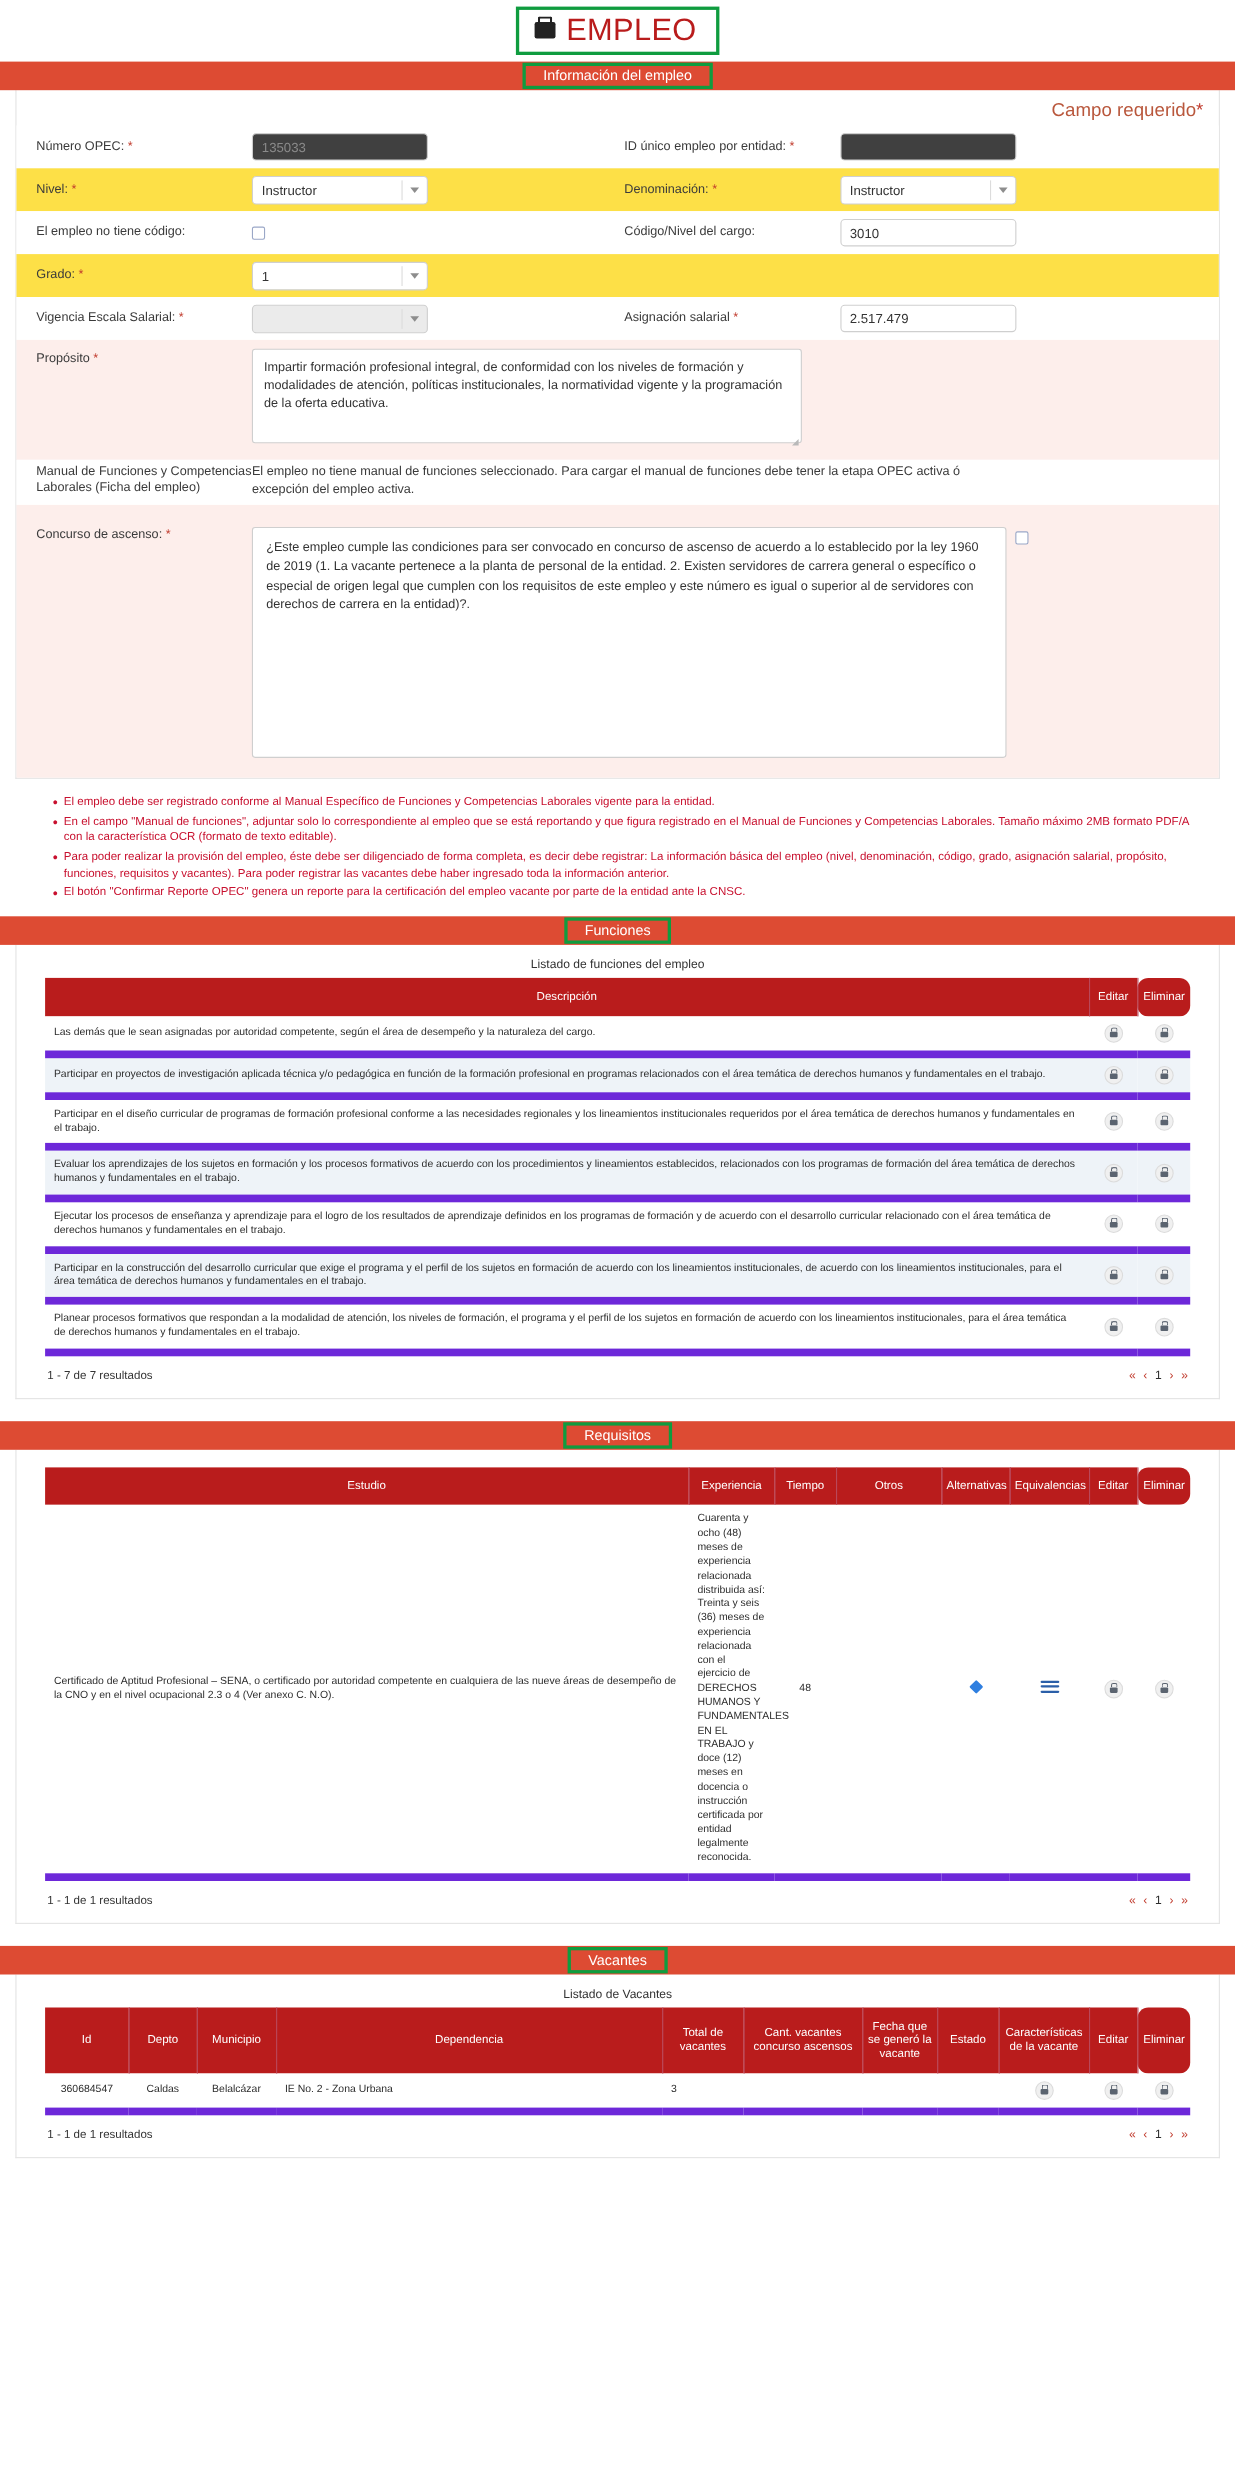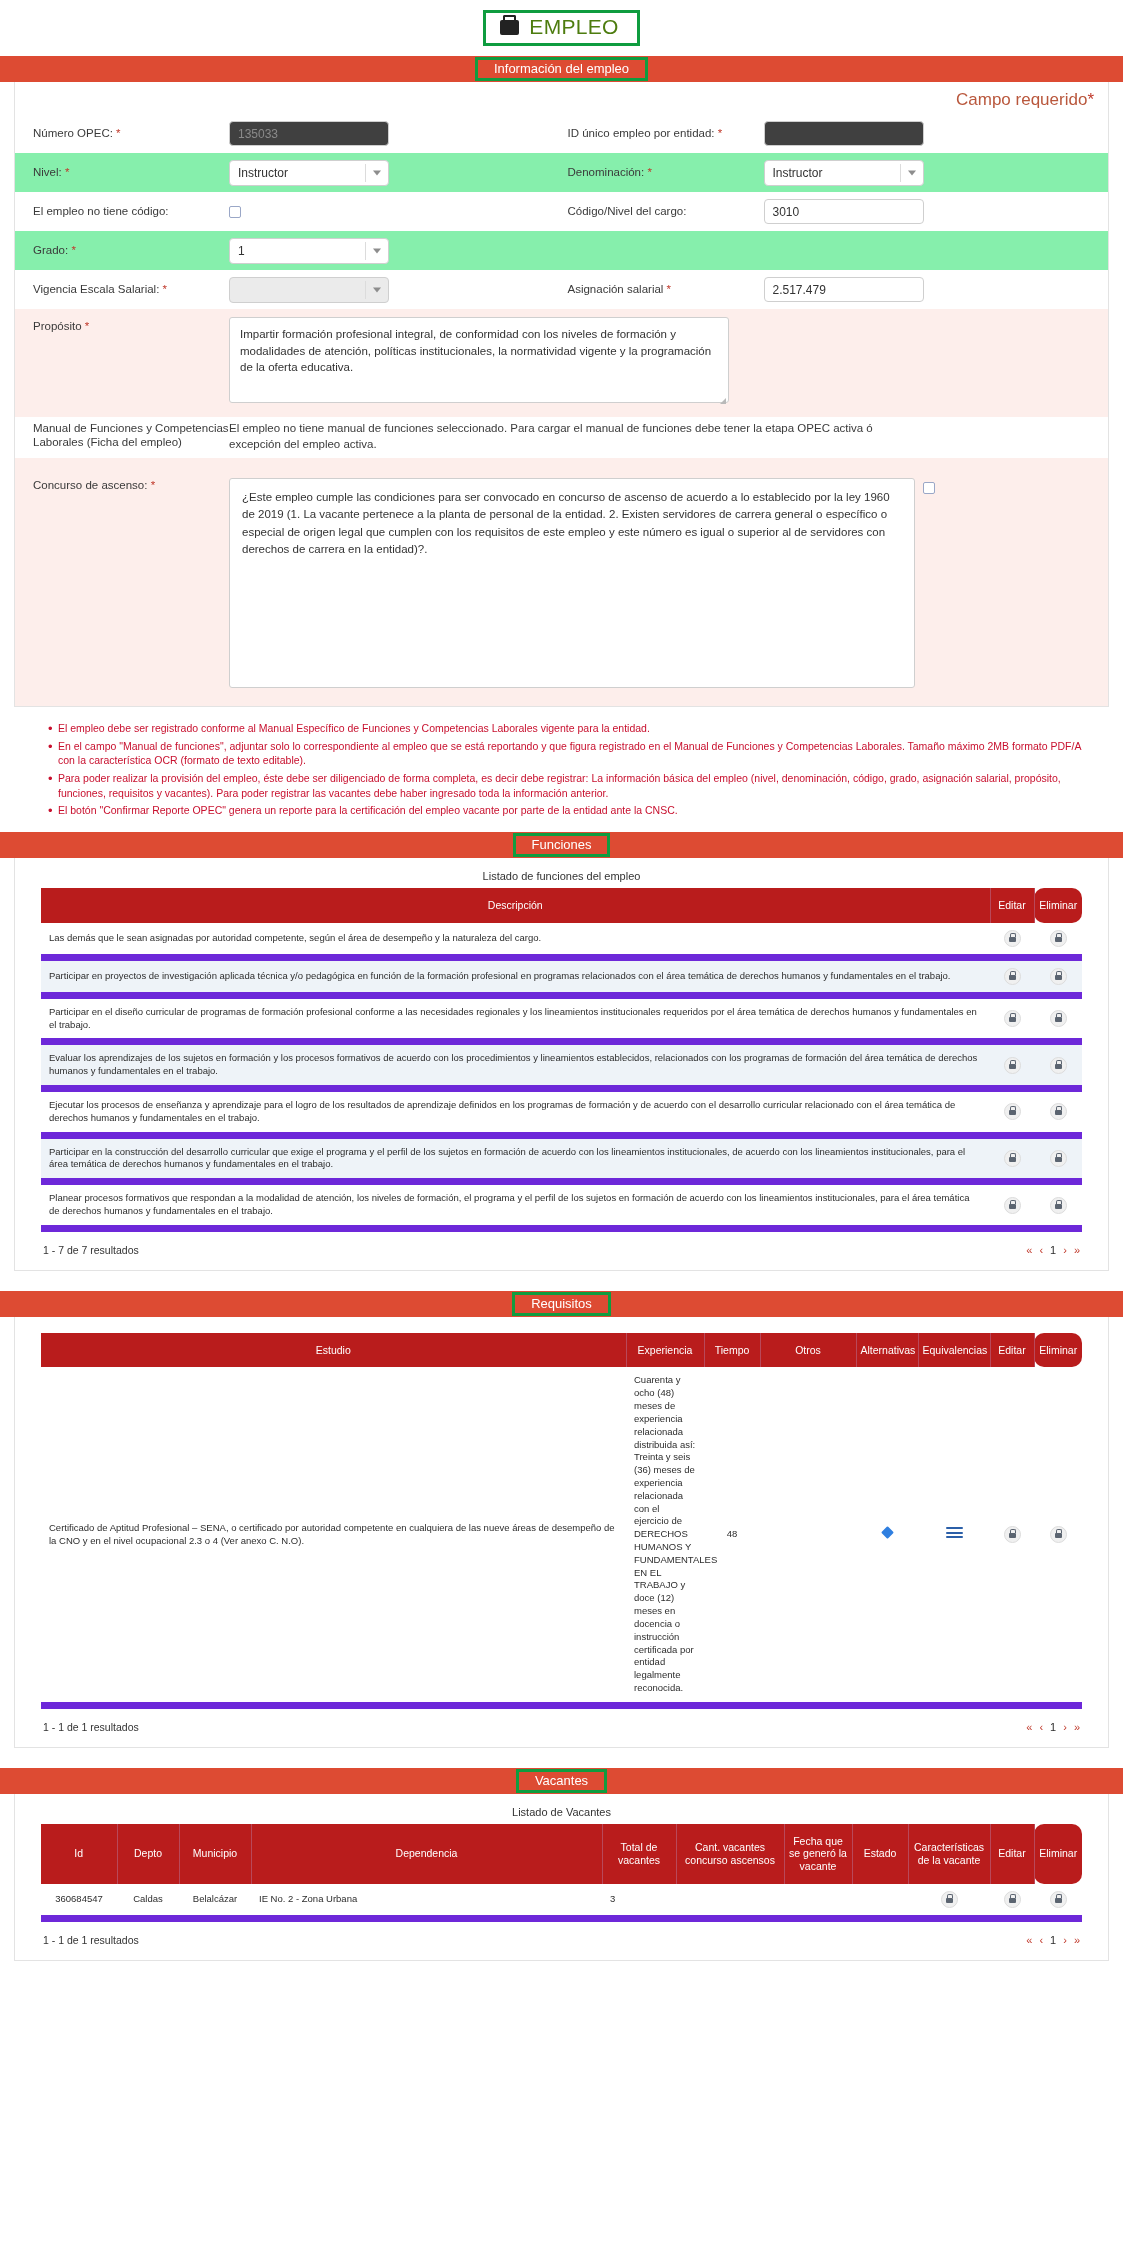--- a/index.html
+++ b/index.html
@@ -31,22 +31,22 @@
     display: inline-flex;
     align-items: center;
     justify-content: center;
   }
   .app-title {
     padding: 2px 18px 4px 14px;
     gap: 10px;
     background: #fff;
   }
   .app-title .t {
-    font-size: 21px;
-    color: #4d7c0f;
+    font-size: 28px;
+    color: #b91c1c;
     letter-spacing: .3px;
   }
   .briefcase {
     width: 19px; height: 15px;
     background: #222;
     border-radius: 2px;
     position: relative;
     display: inline-block;
   }
   .briefcase:before {
@@ -91,21 +91,21 @@
     padding: 8px 14px 4px 0;
   }
   .req-note .star { color: #c0392b; }
 
   .frow {
     display: flex;
     align-items: center;
     min-height: 39px;
     padding: 0 0 0 0;
   }
-  .frow.pink { background: #86efac; }
+  .frow.pink { background: #fde047; }
   .frow.white { background: #ffffff; }
 
   .col-l { width: 50%; display: flex; align-items: center; padding-left: 18px; }
   .col-r { width: 50%; display: flex; align-items: center; padding-left: 6px; }
 
   .lbl {
     font-size: 11.5px;
     color: #3a3a3a;
     width: 196px;
     flex: none;

